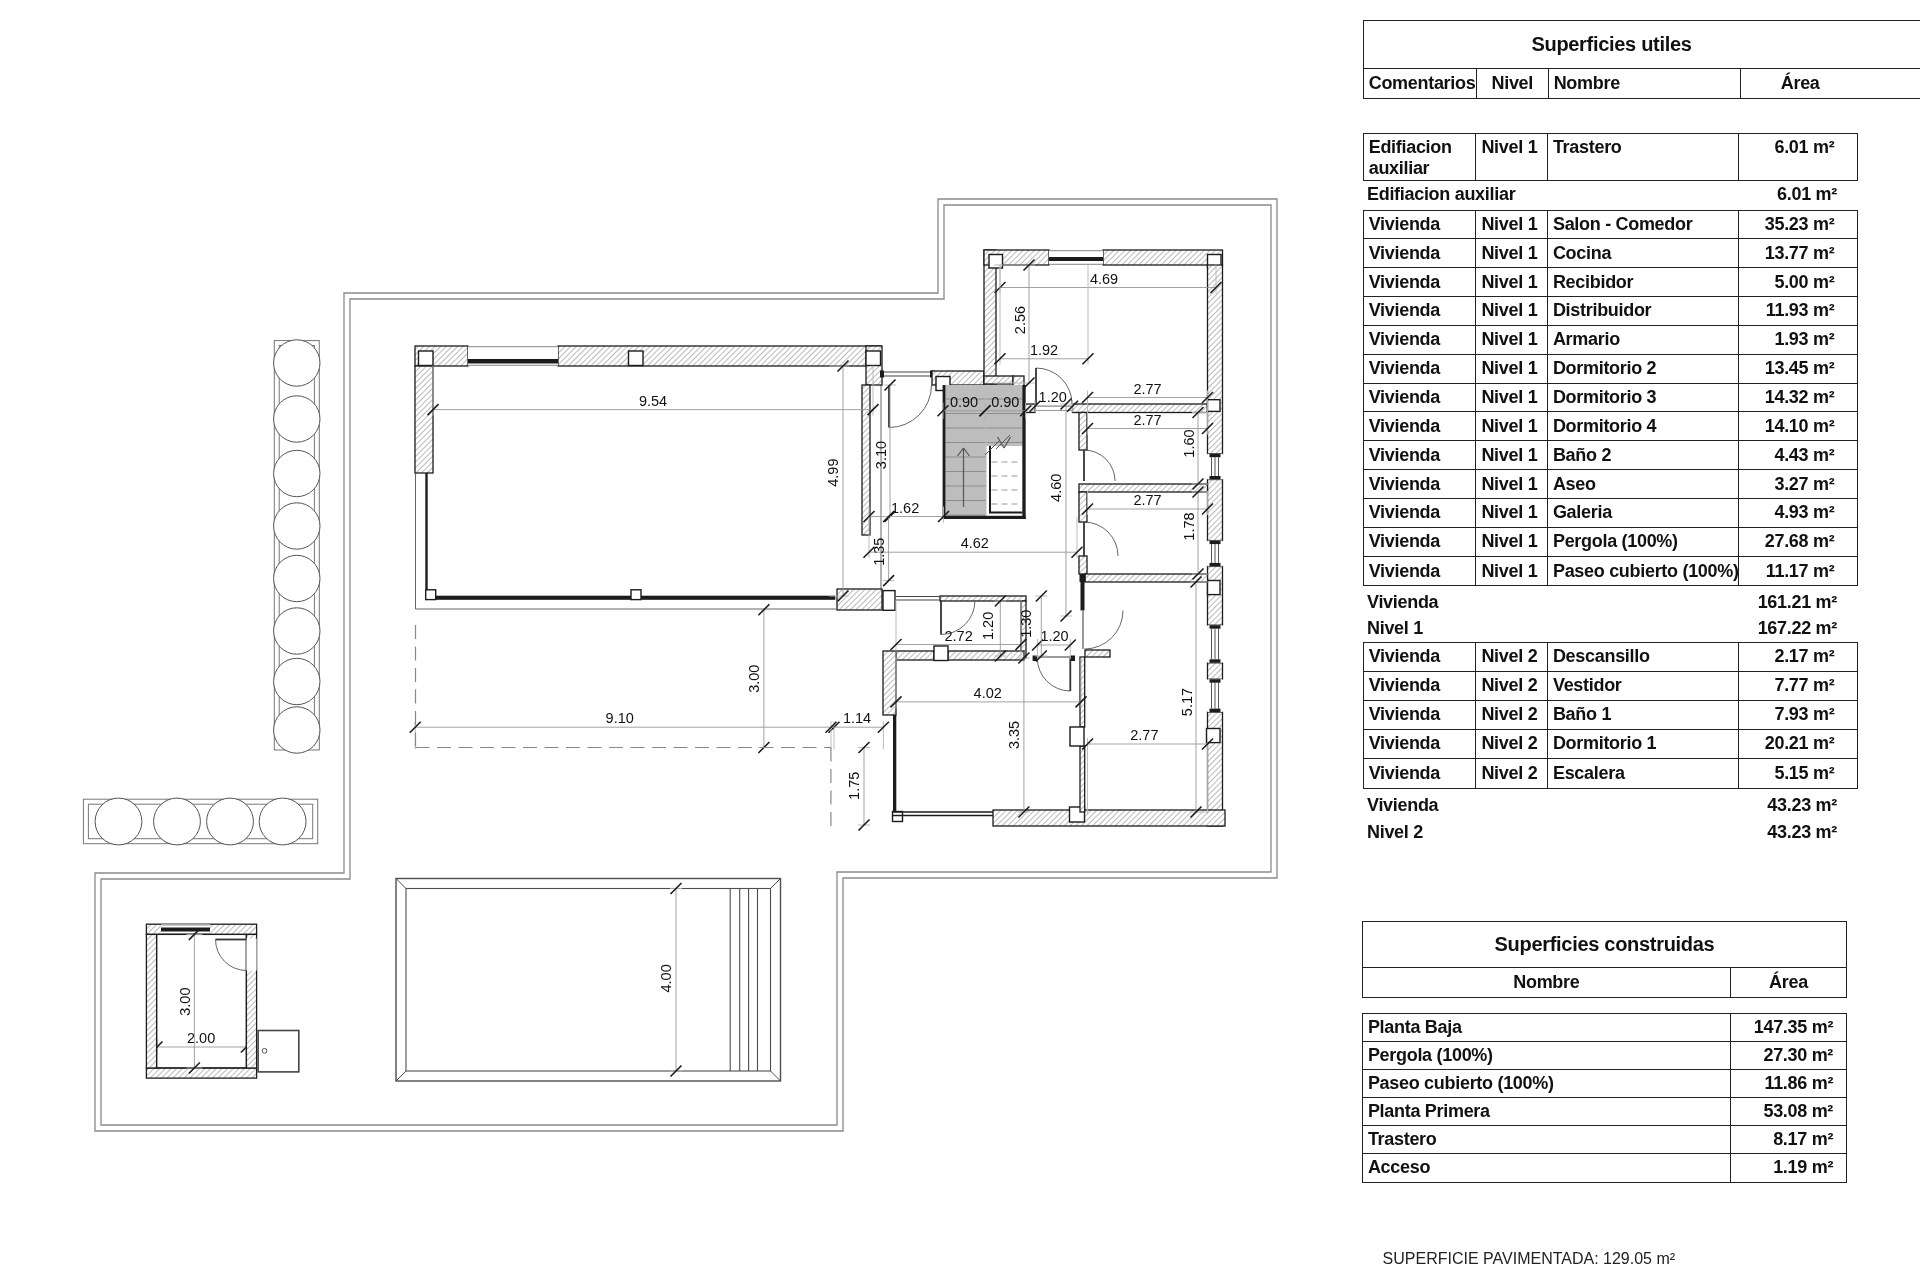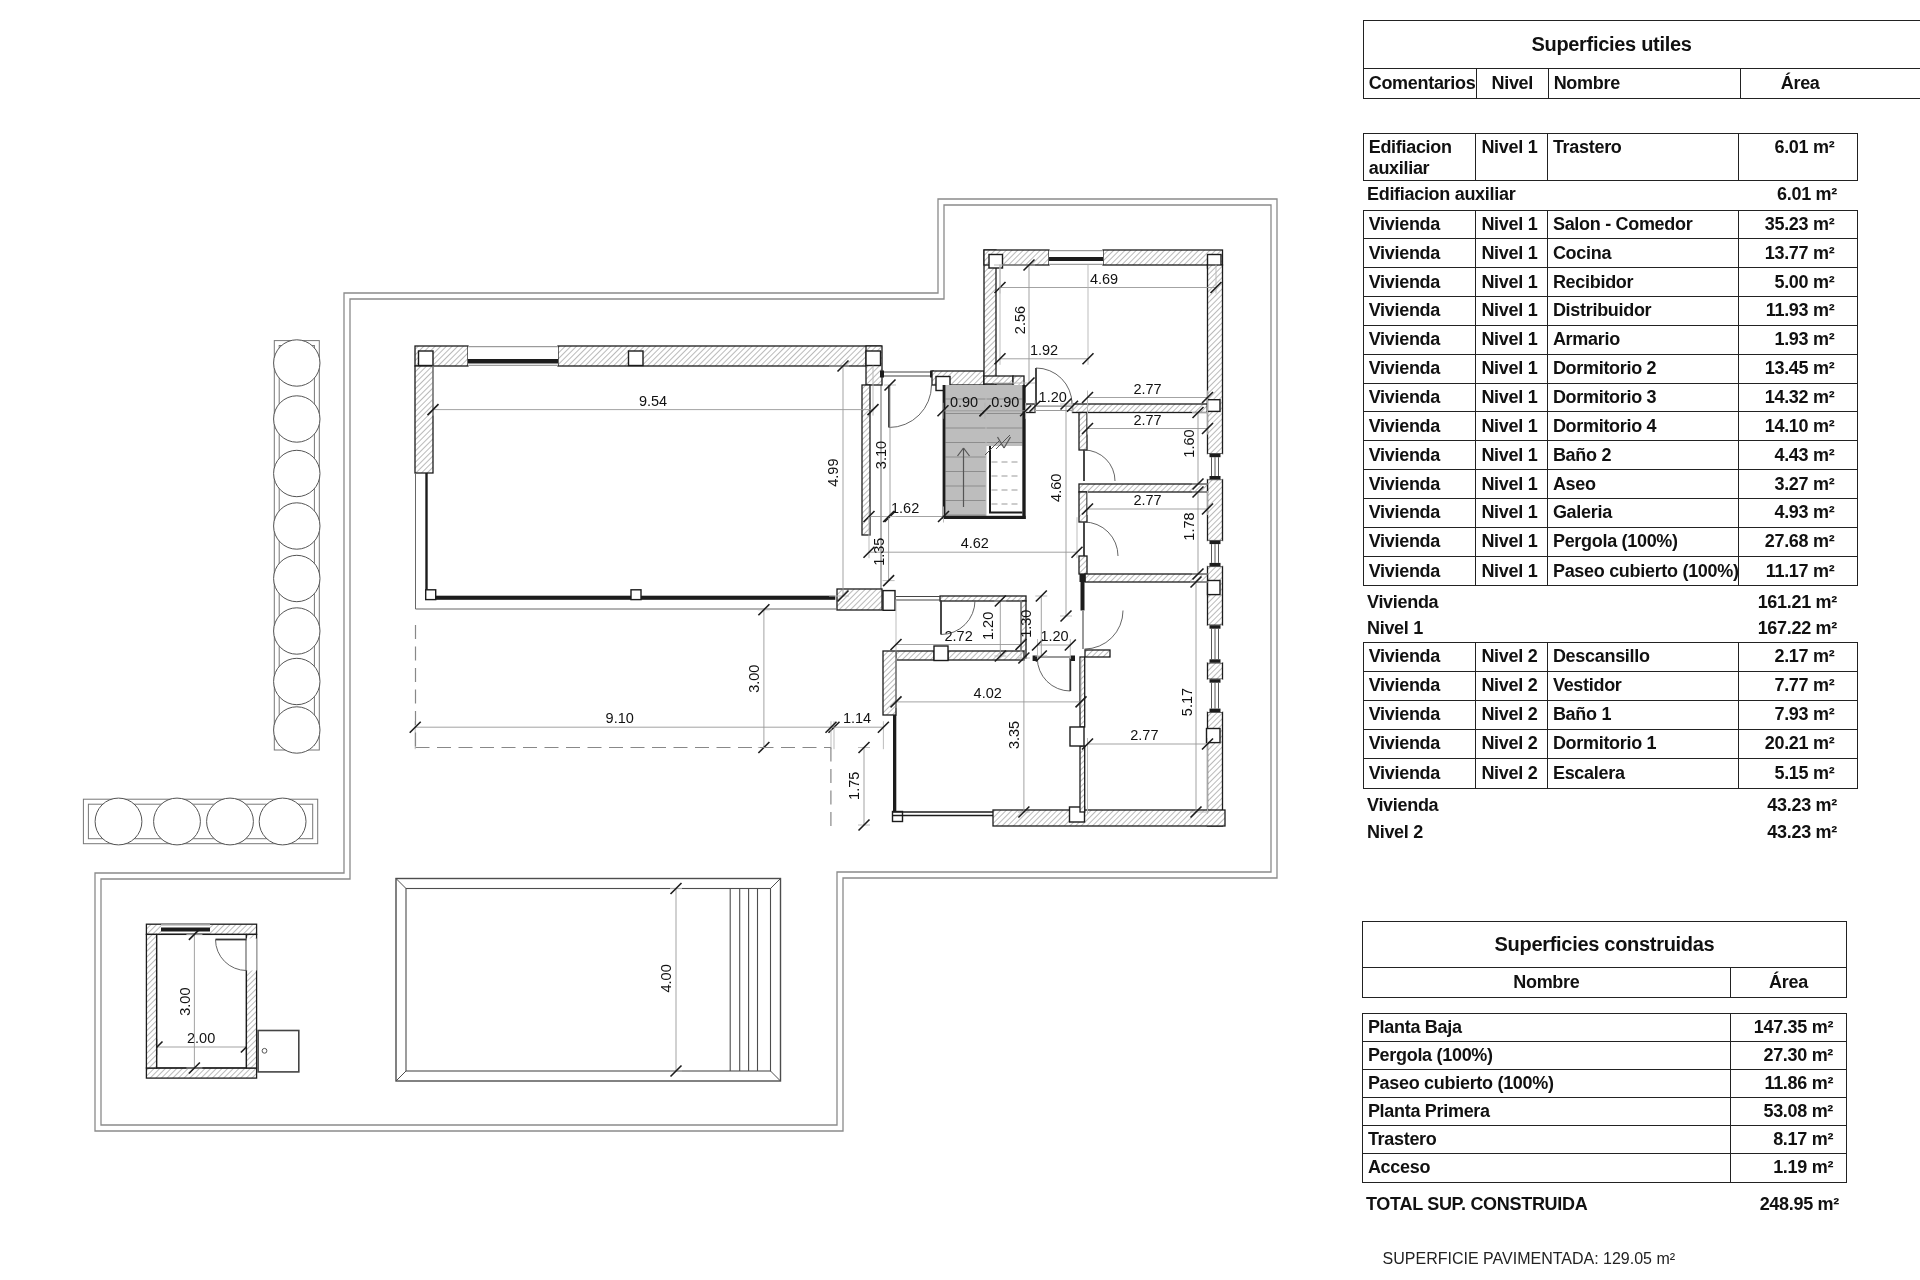--- a/index.html
+++ b/index.html
@@ -798,19 +798,15 @@
 <div class="trow" style="height:27.9px;">
 <div class="td l" style="width:369.5px;">Trastero</div>
 <div class="td r" style="width:115.7px;padding-right:13px;">8.17 m²</div>
 </div>
 <div class="trow" style="height:27.9px;">
 <div class="td l" style="width:369.5px;">Acceso</div>
 <div class="td r" style="width:115.7px;padding-right:13px;">1.19 m²</div>
 </div>
 </div>
 
-<div class="trow2" style="left:1366px;top:1193.5px;width:481px;">
-      <span>TOTAL SUP. CONSTRUIDA</span>
-      <span style="padding-right:8px;">248.95 m²</span>
-    </div>
 
 <div style="position:absolute;left:1382.6px;top:1250px;font-weight:normal;font-size:16px;letter-spacing:0;color:#222;">SUPERFICIE PAVIMENTADA: 129.05 m²</div>
 </div>
 
 </body></html>

